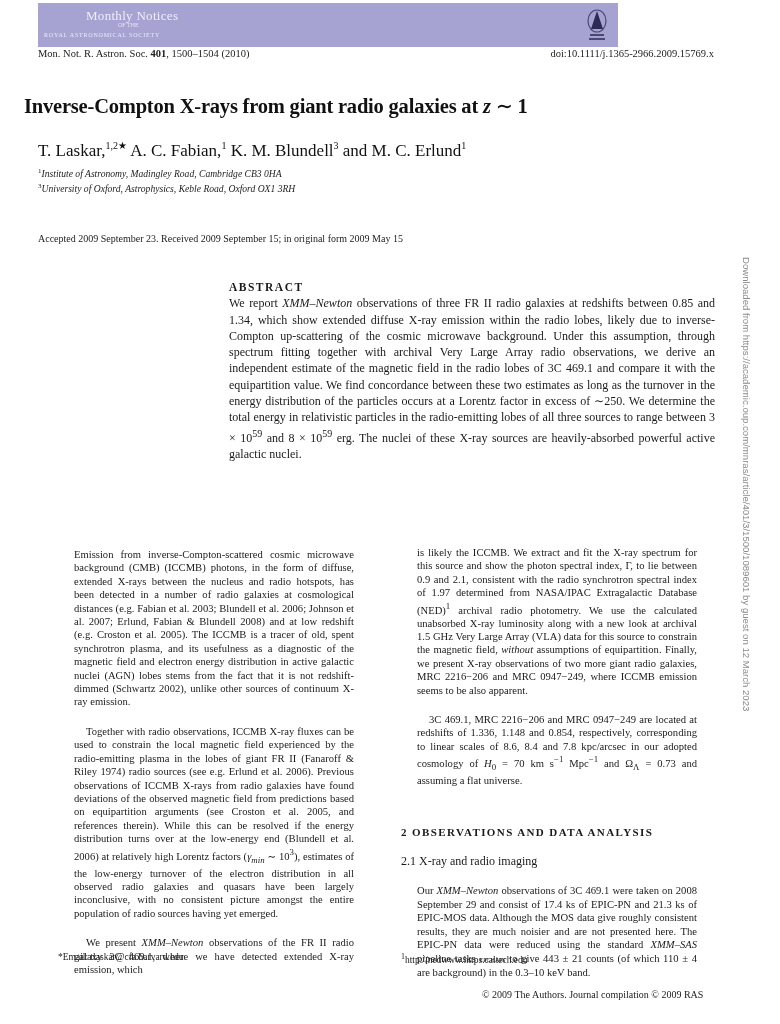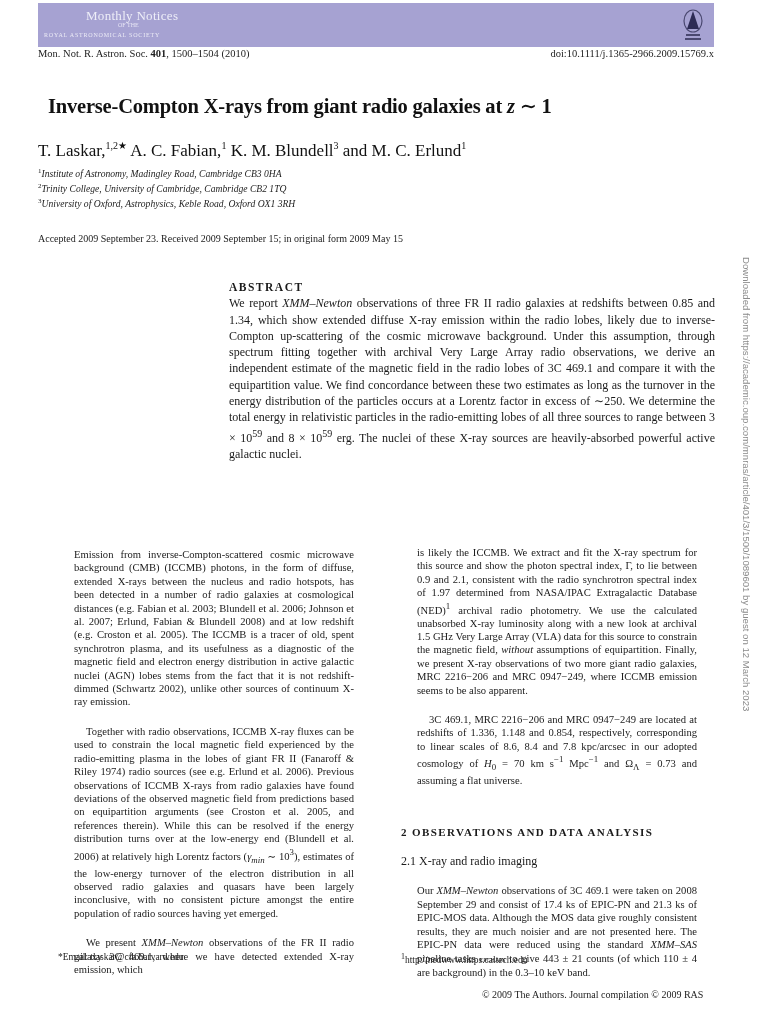--- a/index.html
+++ b/index.html
@@ -1,29 +1,29 @@
 <!DOCTYPE html>
 <html><head>
   <meta charset="utf-8">
   <style>
     html, body { margin: 0; padding: 0; background: #ffffff; }
     body { width: 780px; height: 1024px; position: relative; overflow: hidden;
            font-family: "Liberation Serif", "DejaVu Serif", serif; color: #1a1a1a; }
-    .banner { position: absolute; left: 38px; top: 3px; width: 676px; height: 44px;
+    .banner { position: absolute; left: 38px; top: 3px; width: 580px; height: 44px;
               background: #a6a2d2; }
     .banner .mn { position: absolute; left: 48px; top: 5px; font-size: 13px; color: #eeeef8;
                   letter-spacing: 0.3px; }
     .banner .of { position: absolute; left: 80px; top: 19px; font-size: 6px; color: #e6e4f4; }
     .banner .ras { position: absolute; left: 6px; top: 29px; font-size: 6px; color: #ecebf6;
                    letter-spacing: 0.8px; }
     .banner .crest { position: absolute; right: 10px; top: 4px; width: 22px; height: 36px; }
     .runhead { position: absolute; top: 48px; font-size: 10.5px; color: #222; }
     .runhead.left { left: 38px; }
     .runhead.right { right: 66px; }
-    .title { position: absolute; left: 48px; top: 94px; font-size: 20.5px; font-weight: bold;
+    .title { position: absolute; left: 24px; top: 94px; font-size: 20.5px; font-weight: bold;
              color: #111; letter-spacing: -0.2px; }
     .title i { font-weight: bold; }
     .authors { position: absolute; left: 38px; top: 140px; font-size: 17px; color: #111; }
     .authors sup { font-size: 10px; }
     .affils { position: absolute; left: 38px; top: 165px; font-size: 9.6px; font-style: italic;
               line-height: 13px; color: #222; }
     .affils sup { font-style: normal; font-size: 7px; }
     .accepted { position: absolute; left: 38px; top: 233px; font-size: 10px; color: #222; }
     .abstract { position: absolute; left: 229px; top: 279px; width: 486px; font-size: 12px;
                 line-height: 16.3px; text-align: justify; color: #1a1a1a; }
@@ -68,21 +68,20 @@
 <div class="runhead right">doi:10.1111/j.1365-2966.2009.15769.x</div>
 
 <div class="title"><span>Inverse-Compton X-rays from giant radio galaxies at </span><i>z</i><span> ∼ 1</span></div>
 
 <div class="authors">
   <span><span>T. Laskar,</span><sup>1,2★</sup></span><span><span> A. C. Fabian,</span><sup>1</sup></span><span><span> K. M. Blundell</span><sup>3</sup></span><span><span> and M. C. Erlund</span><sup>1</sup></span>
 </div>
 
 <div class="affils">
   <div><sup>1</sup><span>Institute of Astronomy, Madingley Road, Cambridge CB3 0HA</span></div>
-  <div><sup>2</sup><span>Trinity College, University of Cambridge, Cambridge CB2 1TQ</span></div>
   <div><sup>3</sup><span>University of Oxford, Astrophysics, Keble Road, Oxford OX1 3RH</span></div>
 </div>
 
 <div class="accepted">Accepted 2009 September 23. Received 2009 September 15; in original form 2009 May 15</div>
 
 <div class="abstract">
   <h3>ABSTRACT</h3>
   <p><span>We report </span><i>XMM–Newton</i><span> observations of three FR II radio galaxies at redshifts between 0.85 and 1.34, which show extended diffuse X-ray emission within the radio lobes, likely due to inverse-Compton up-scattering of the cosmic microwave background. Under this assumption, through spectrum fitting together with archival Very Large Array radio observations, we derive an independent estimate of the magnetic field in the radio lobes of 3C 469.1 and compare it with the equipartition value. We find concordance between these two estimates as long as the turnover in the energy distribution of the particles occurs at a Lorentz factor in excess of ∼250. We determine the total energy in relativistic particles in the radio-emitting lobes of all three sources to range between 3 × 10</span><sup>59</sup><span> and 8 × 10</span><sup>59</sup><span> erg. The nuclei of these X-ray sources are heavily-absorbed powerful active galactic nuclei.</span></p>
 </div>
 

